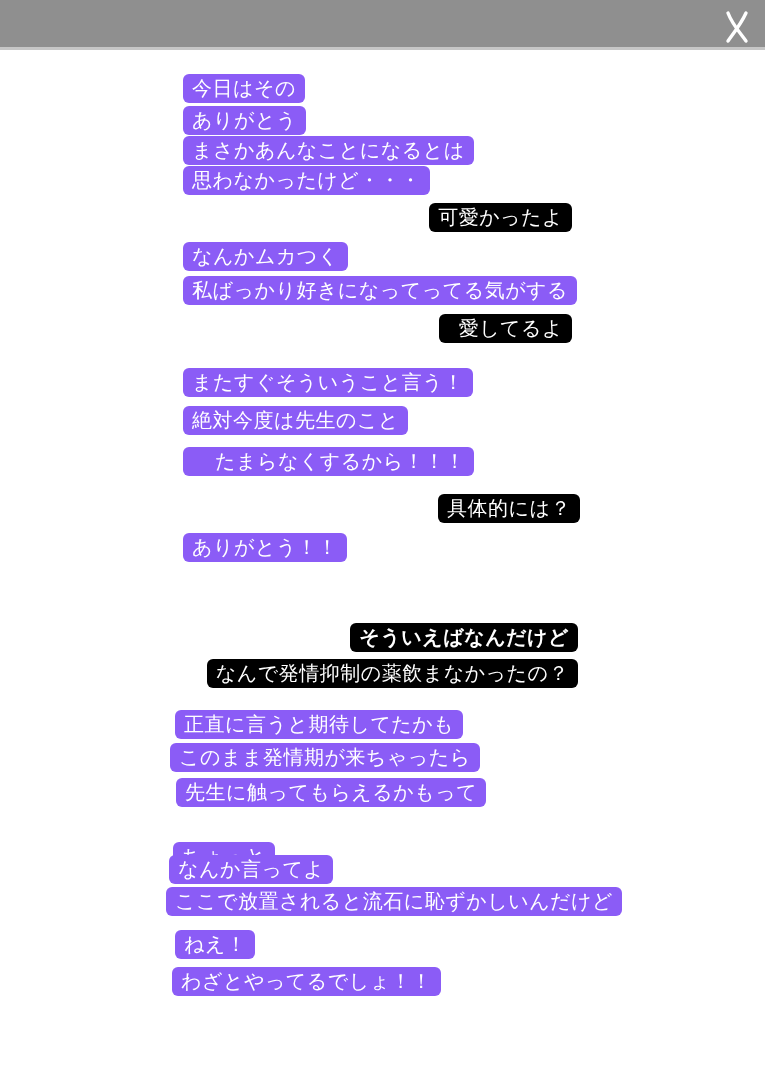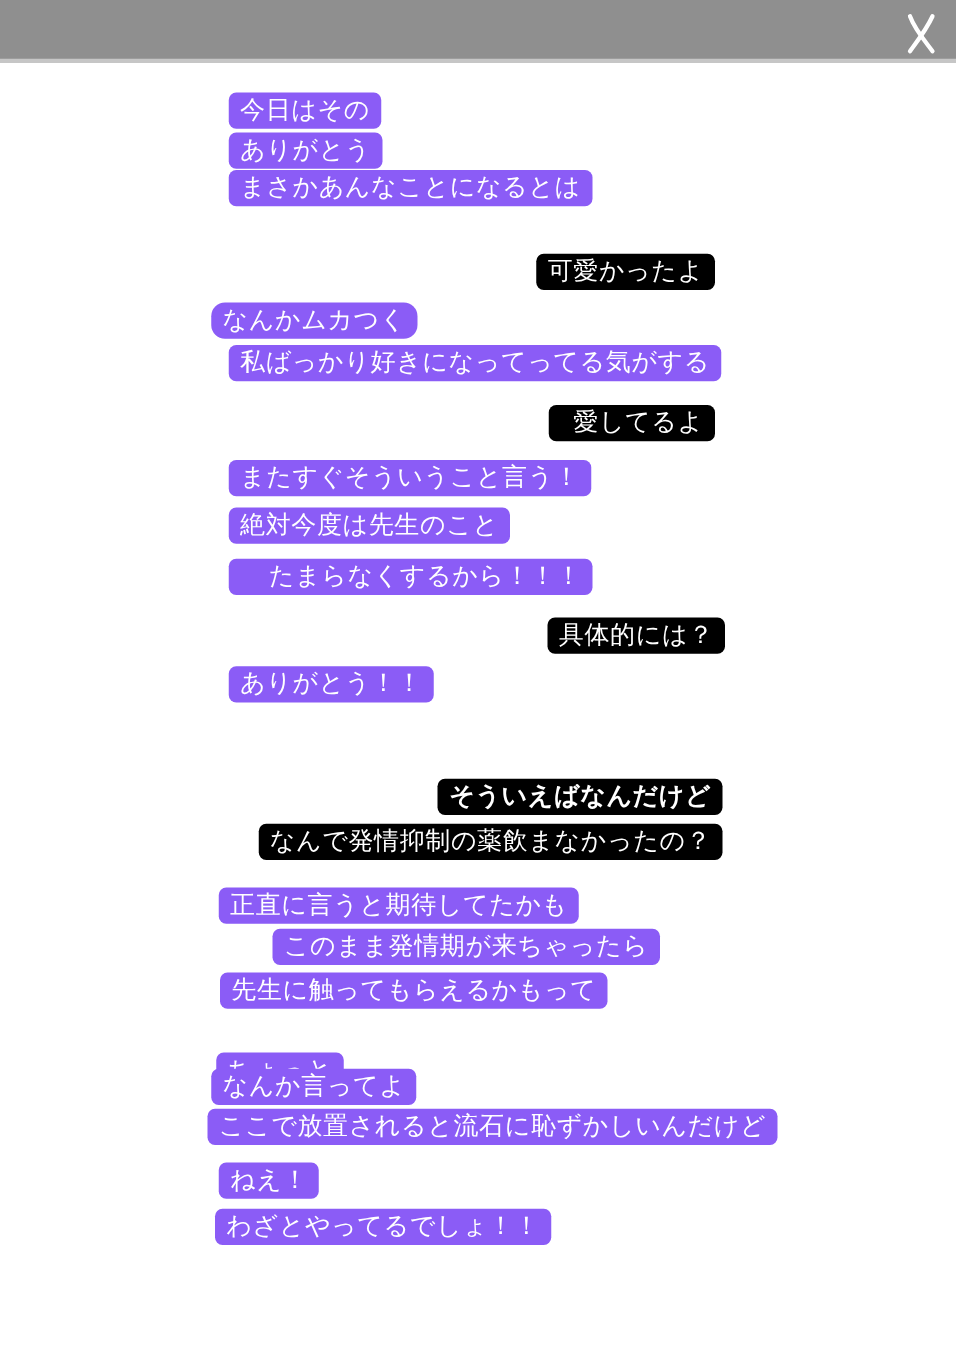--- a/index.html
+++ b/index.html
@@ -70,33 +70,34 @@
           <path d="M21 3 C 16 14, 8 24, 3 31" stroke="#ffffff" stroke-width="3.4" stroke-linecap="round" fill="none"></path>
         </svg>
       </span>
     </button>
   </div>
 
   <div class="chat-area">
     <div class="msg left" style="top:21px;  left:183px;">今日はその</div>
     <div class="msg left" style="top:53px;  left:183px;">ありがとう</div>
     <div class="msg left" style="top:83px;  left:183px;">まさかあんなことになるとは</div>
+    <div class="msg left" style="top:113px; left:183px;">思わなかったけど・・・</div>
     <div class="msg right" style="top:150px; right:193px;">可愛かったよ</div>
-    <div class="msg left" style="top:189px; left:169px;border-radius:11px;">なんかムカつく</div>
+    <div class="msg left" style="top:189px; left:183px;">なんかムカつく</div>
     <div class="msg left" style="top:223px; left:183px;">私ばっかり好きになってってる気がする</div>
-    <div class="msg right" style="top:271px; right:193px;padding-left:20px;">愛してるよ</div>
+    <div class="msg right" style="top:261px; right:193px;padding-left:20px;">愛してるよ</div>
     <div class="msg left" style="top:315px; left:183px;">またすぐそういうこと言う！</div>
     <div class="msg left" style="top:353px; left:183px;">絶対今度は先生のこと</div>
     <div class="msg left" style="top:394px; left:183px;padding-left:32px;">たまらなくするから！！！</div>
     <div class="msg right" style="top:441px; right:185px;margin-left:47px;">具体的には？</div>
     <div class="msg left" style="top:480px; left:183px;">ありがとう！！</div>
     <div class="msg right" style="top:570px; right:187px;font-weight:bold;">そういえばなんだけど</div>
     <div class="msg right" style="top:606px; right:187px;">なんで発情抑制の薬飲まなかったの？</div>
     <div class="msg left" style="top:657px; left:175px;">正直に言うと期待してたかも</div>
-    <div class="msg left" style="top:690px; left:170px;margin-left:48px;">このまま発情期が来ちゃったら</div>
+    <div class="msg left" style="top:690px; left:170px;">このまま発情期が来ちゃったら</div>
     <div class="msg left" style="top:725px; left:176px;">先生に触ってもらえるかもって</div>
     <div class="msg left" style="top:769px; left:173px;margin-top:20px;">ちょっと</div>
     <div class="msg left" style="top:834px; left:166px;">ここで放置されると流石に恥ずかしいんだけど</div>
     <div class="msg left" style="top:802px; left:169px;">なんか言ってよ</div>
     <div class="msg left" style="top:877px; left:175px;">ねえ！</div>
     <div class="msg left" style="top:914px; left:172px;">わざとやってるでしょ！！</div>
   </div>
 
 </div>
 

